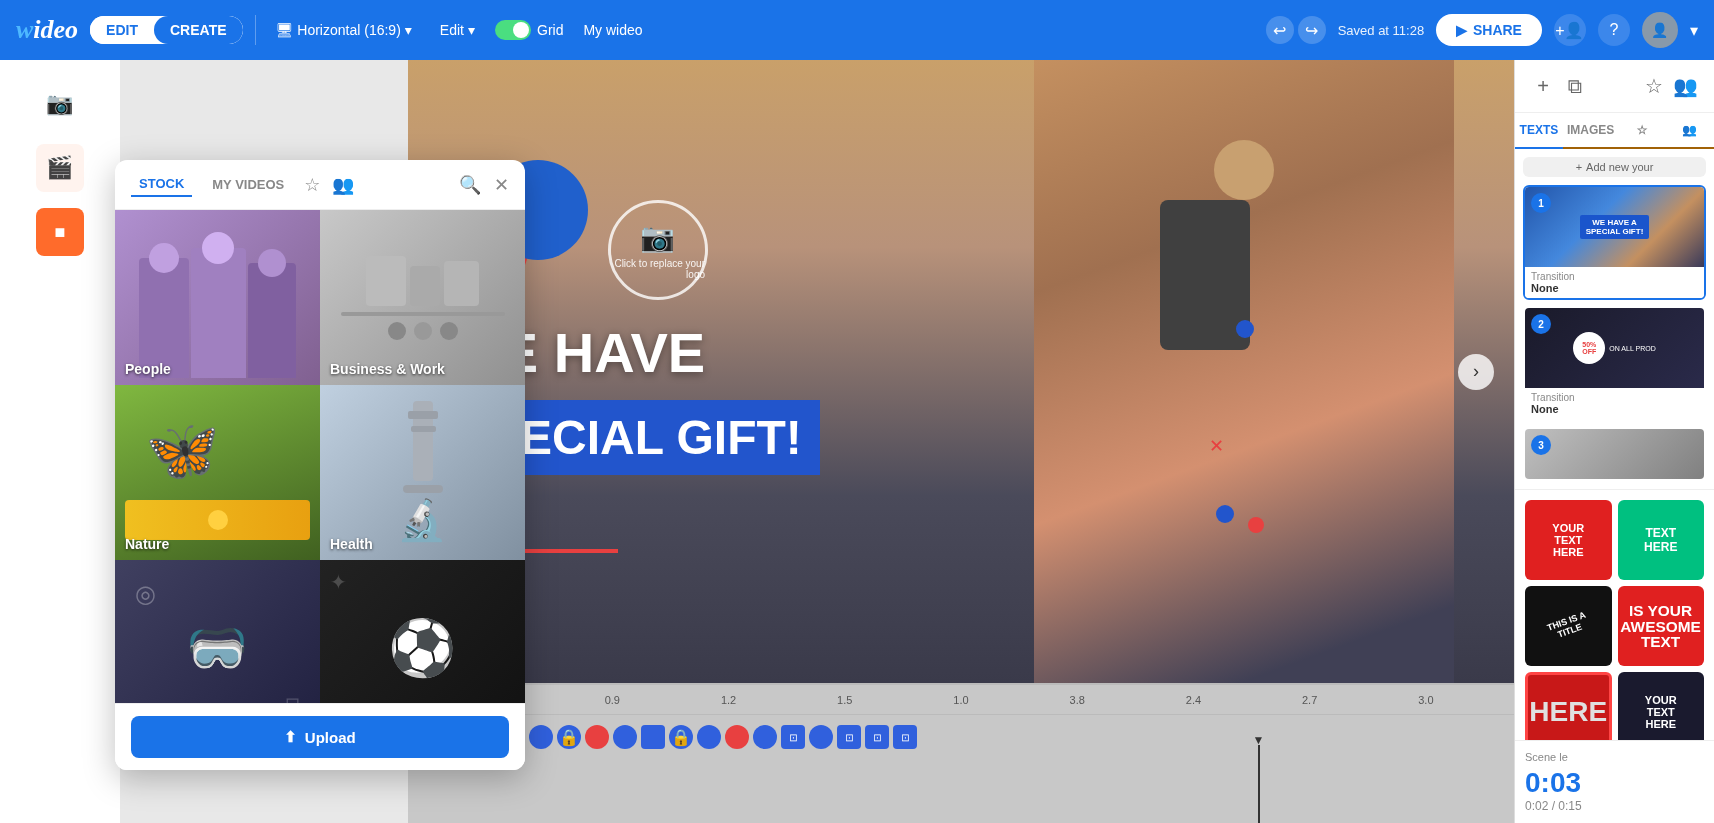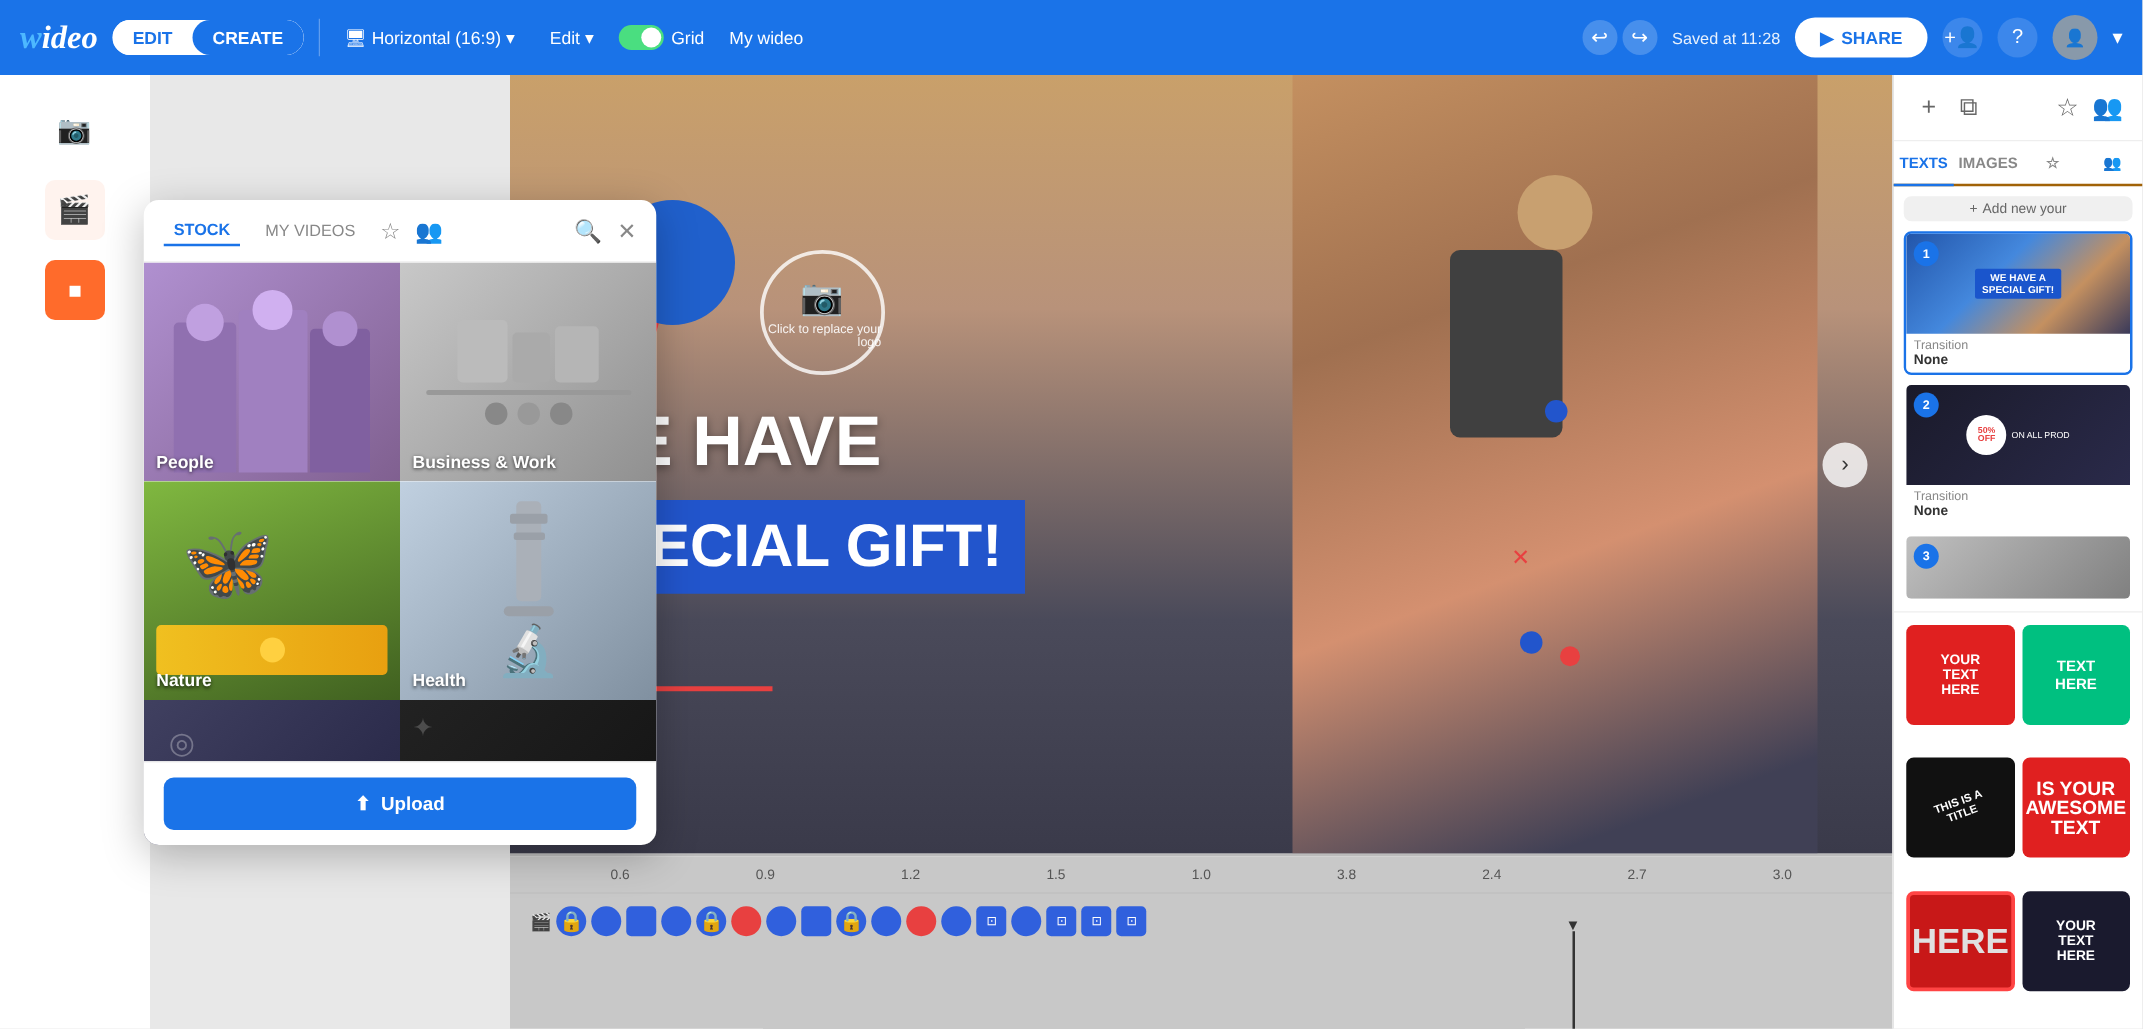--- a/index.html
+++ b/index.html
@@ -31,26 +31,26 @@
     .icon-sidebar {
       position: absolute; left: 0; top: 60px; width: 120px; height: 763px;
       background: white; display: flex; flex-direction: column; align-items: center; padding-top: 20px; gap: 16px; z-index: 90;
     }
     .icon-sidebar-btn { width: 48px; height: 48px; border-radius: 8px; display: flex; align-items: center; justify-content: center; cursor: pointer; border: none; background: none; color: #555; font-size: 22px; }
     .icon-sidebar-btn.active { color: #1a73e8; }
     .icon-sidebar-btn.orange { color: #ff6b2b; background: #fff3ee; border-radius: 8px; }
 
     
     .stock-panel {
-      position: absolute; left: 115px; top: 160px; width: 410px; height: 516px;
+      position: absolute; left: 115px; top: 160px; width: 410px; height: 610px;
       background: white; border-radius: 12px; box-shadow: 0 8px 32px rgba(0,0,0,0.25); z-index: 200; overflow: hidden;
     }
     .stock-panel-header { padding: 12px 16px; display: flex; align-items: center; gap: 12px; border-bottom: 1px solid #eee; }
     .stock-tab { font-size: 13px; font-weight: 700; color: #1a73e8; padding: 4px 8px; cursor: pointer; border-bottom: 2px solid #1a73e8; }
-    .stock-tab-inactive { font-size: 13px; font-weight: 400; color: #888; padding: 4px 8px; cursor: pointer; }
+    .stock-tab-inactive { font-size: 13px; font-weight: 700; color: #888; padding: 4px 8px; cursor: pointer; }
     .star-icon-header { color: #888; font-size: 18px; cursor: pointer; }
     .people-icon-header { color: #888; font-size: 18px; cursor: pointer; }
     .stock-panel-search { margin-left: auto; color: #888; font-size: 18px; cursor: pointer; }
     .stock-panel-close { color: #888; font-size: 18px; cursor: pointer; }
     .stock-grid { display: grid; grid-template-columns: 1fr 1fr; gap: 0; }
     .stock-item { position: relative; height: 175px; overflow: hidden; cursor: pointer; }
     .stock-item-label { position: absolute; bottom: 8px; left: 10px; color: white; font-size: 14px; font-weight: 700; text-shadow: 0 1px 3px rgba(0,0,0,0.7); }
     .stock-item-bg { width: 100%; height: 100%; display: flex; align-items: center; justify-content: center; }
 
     
@@ -442,13 +442,18 @@
     <div class="text-template" style="background:#c81818;border:3px solid #ff4444;overflow:hidden;">
       <div style="color:#e0e0e0;font-size:28px;font-weight:900;text-align:center;">HERE</div>
     </div>
 
     <div class="text-template tt-dark-bg">
       <div style="color:white;font-size:11px;font-weight:900;text-align:center;">YOUR<br>TEXT<br>HERE</div>
     </div>
 
   </div>
 
+  <div class="scene-length-section">
+    <div class="scene-length-label">Scene le</div>
+    <div class="scene-length-time">0:03</div>
+    <div class="scene-length-total">0:02 / 0:15</div>
+  </div>
 </div>
 
 </body></html>

